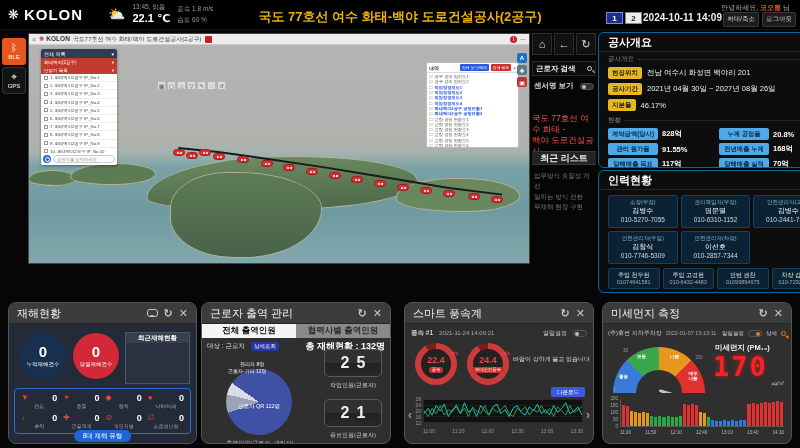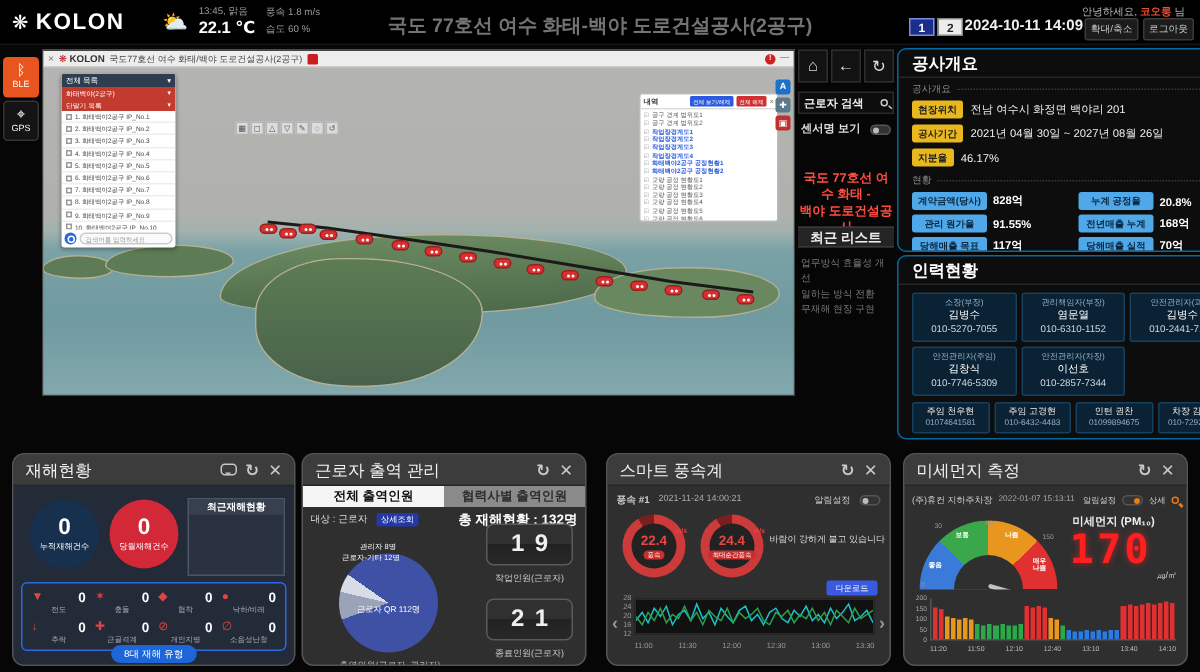--- a/index.html
+++ b/index.html
@@ -9,21 +9,21 @@
 
   
   #topbar { position:absolute; left:0; top:0; width:800px; height:30px; background:#000; border-bottom:1px solid #151515; }
   #logo { position:absolute; left:8px; top:6px; color:#fff; font-weight:bold; font-size:15px; letter-spacing:1px; display:flex; align-items:center; gap:4px; }
   #logo .mark { font-size:13px; }
   #weather { position:absolute; left:108px; top:3px; display:flex; gap:7px; align-items:center; }
   #weather .wicon { font-size:14px; color:#ffd75e; }
   #weather .t1 { font-size:6.5px; color:#9a9a9a; }
   #weather .t2 { font-size:11px; color:#fff; font-weight:bold; }
   #weather .m { font-size:6.5px; color:#9a9a9a; line-height:1.7; }
-  #main-title { position:absolute; left:0; right:0; top:8px; text-align:center; color:#737373; font-size:13px; font-weight:bold; }
+  #main-title { position:absolute; left:0; right:0; top:8px; text-align:center; color:#eab308; font-size:13px; font-weight:bold; }
   #greeting { position:absolute; right:10px; top:3px; font-size:7px; color:#bbb; }
   #greeting .user { color:#e85030; font-weight:bold; }
   #pager { position:absolute; right:158px; top:12px; display:flex; gap:2px; }
   .page-btn { width:17px; height:12px; font-size:8px; display:flex; align-items:center; justify-content:center; font-weight:bold; cursor:pointer; }
   .page-btn.active { background:#1a2f8a; color:#fff; border:1px solid #7c8ce0; }
   .page-btn.inactive { background:#ececec; color:#222; border:1px solid #888; }
   #clock { position:absolute; right:78px; top:12px; font-size:10px; font-weight:bold; color:#eee; }
   #topbtns { position:absolute; right:4px; top:12px; display:flex; gap:3px; }
   .topbtn { background:#1c1c1c; border:1px solid #3a3a3a; border-radius:2px; color:#ccc; font-size:6.5px; padding:2px 3px; }
 
@@ -86,21 +86,21 @@
   #navcol { position:absolute; left:532px; top:33px; width:64px; height:231px; }
   #nav-btns { display:flex; gap:2px; }
   .nav-btn { width:20px; height:22px; background:#121212; border:1px solid #2e2e2e; color:#ddd; font-size:11px; display:flex; align-items:center; justify-content:center; }
   #worker-search { position:absolute; left:0; top:28px; width:64px; height:15px; background:#0d0d0d; border:1px solid #2a2a2a; display:flex; align-items:center; padding:0 3px; justify-content:space-between; color:#eee; font-size:7.5px; font-weight:bold; }
   .mag { width:5px; height:5px; border:1px solid #ccc; border-radius:50%; position:relative; }
   .mag::after { content:""; position:absolute; left:4px; top:4px; width:3px; height:1px; background:#ccc; transform:rotate(45deg); }
   #sensor-row { position:absolute; left:0; top:46px; width:64px; height:14px; display:flex; align-items:center; justify-content:space-between; padding:0 2px; color:#ddd; font-size:7.5px; font-weight:bold; }
   .toggle { width:14px; height:7px; background:#333; border:1px solid #555; border-radius:4px; position:relative; }
   .toggle .knob { position:absolute; left:1px; top:1px; width:4px; height:4px; background:#bbb; border-radius:50%; }
   .toggle.on .knob { left:auto; right:1px; background:#e8791a; }
-  #project-name { position:absolute; left:0; top:80px; width:64px; text-align:center; color:#ff4b40; font-weight:bold; font-size:8.5px; line-height:1.3; }
+  #project-name { position:absolute; left:0; top:80px; width:64px; text-align:left; color:#ff4b40; font-weight:normal; font-size:8.5px; line-height:1.3; }
   #recent-bar { position:absolute; left:0; top:118px; width:64px; height:14px; background:#242424; border-top:1px solid #3a3a3a; border-bottom:1px solid #3a3a3a; color:#eee; font-size:9px; font-weight:bold; display:flex; align-items:center; justify-content:center; }
   #slogans { position:absolute; left:2px; top:138px; font-size:6.5px; color:#777; line-height:1.6; }
 
   
   .rcard { position:absolute; left:598px; width:238px; background:#0d0d0d; border:1px solid #0369a1; border-radius:6px; overflow:hidden; }
   #overview-card { top:32px; height:136px; }
   #people-card { top:170px; height:123px; }
   .rcard .hd { height:19px; display:flex; align-items:center; padding:0 9px; border-bottom:1px solid #262626; }
   .rcard .hd .t { color:#fff; font-weight:bold; font-size:11px; flex:1; }
   .rcard .hd .ic { color:#999; font-size:9px; margin-left:5px; }
@@ -802,21 +802,21 @@
     <div id="attend-sub">
       <span class="tg">대상 : 근로자</span>
       <span class="dt">상세조회</span>
       <span class="tot">총 재해현황 : 132명</span>
     </div>
     <div id="pie" style="background: conic-gradient(from -55deg, rgb(63, 81, 165) 0deg, rgb(63, 81, 165) 305.455deg, rgb(154, 163, 184) 305.455deg, rgb(154, 163, 184) 338.182deg, rgb(216, 220, 230) 338.182deg, rgb(216, 220, 230) 360deg);"></div>
     <span class="pie-label" style="left:38px;top:58px;">관리자 8명</span>
     <span class="pie-label" style="left:26px;top:65px;">근로자-기타 12명</span>
     <span class="pie-label" style="left:36px;top:100px;font-size:5.5px;">근로자 QR 112명</span>
     <div id="pie-cap">출역인원(근로자, 관리자)</div>
-    <div class="flipbox" style="top:46px;">19</div>
+    <div class="flipbox" style="top:46px;">25</div>
     <div class="fliplab" style="top:78px;">작업인원(근로자)</div>
     <div class="flipbox" style="top:96px;">21</div>
     <div class="fliplab" style="top:128px;">종료인원(근로자)</div>
   </div>
 
   <div id="wind-panel" class="bpanel">
     <div class="hd">
       <span class="t">스마트 풍속계</span>
       <span class="hic">↻</span>
       <span class="hic">✕</span>

